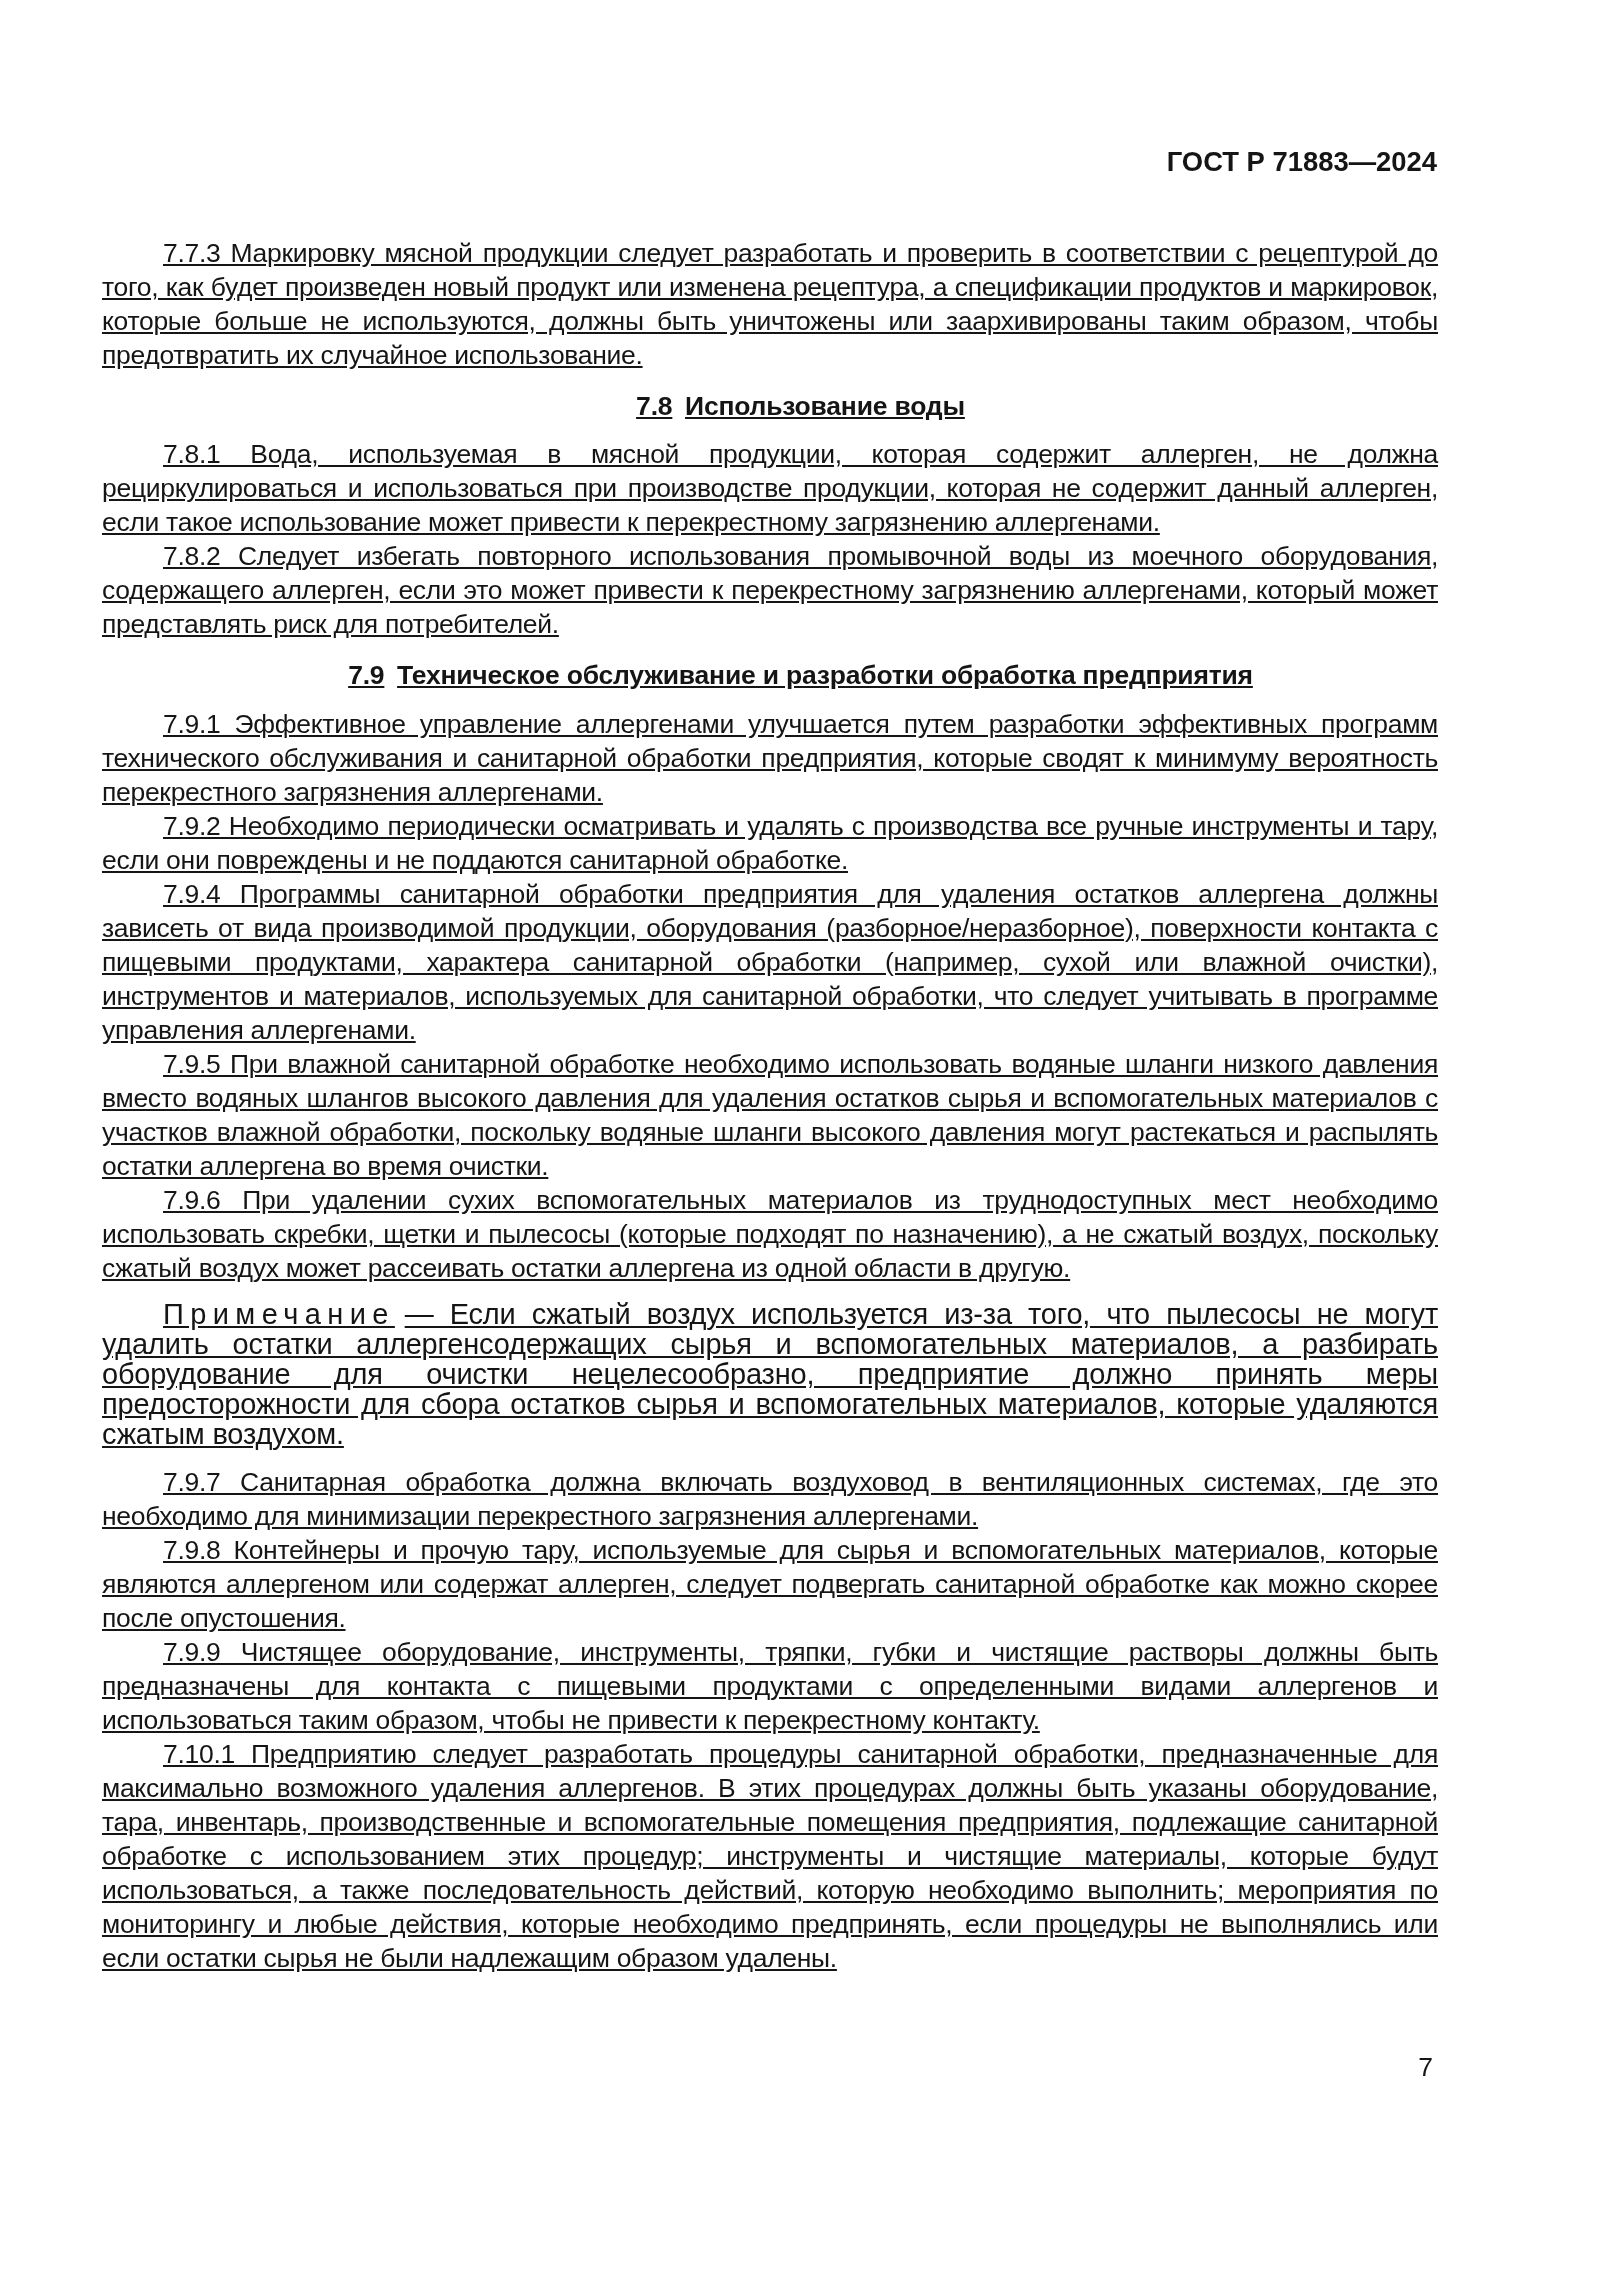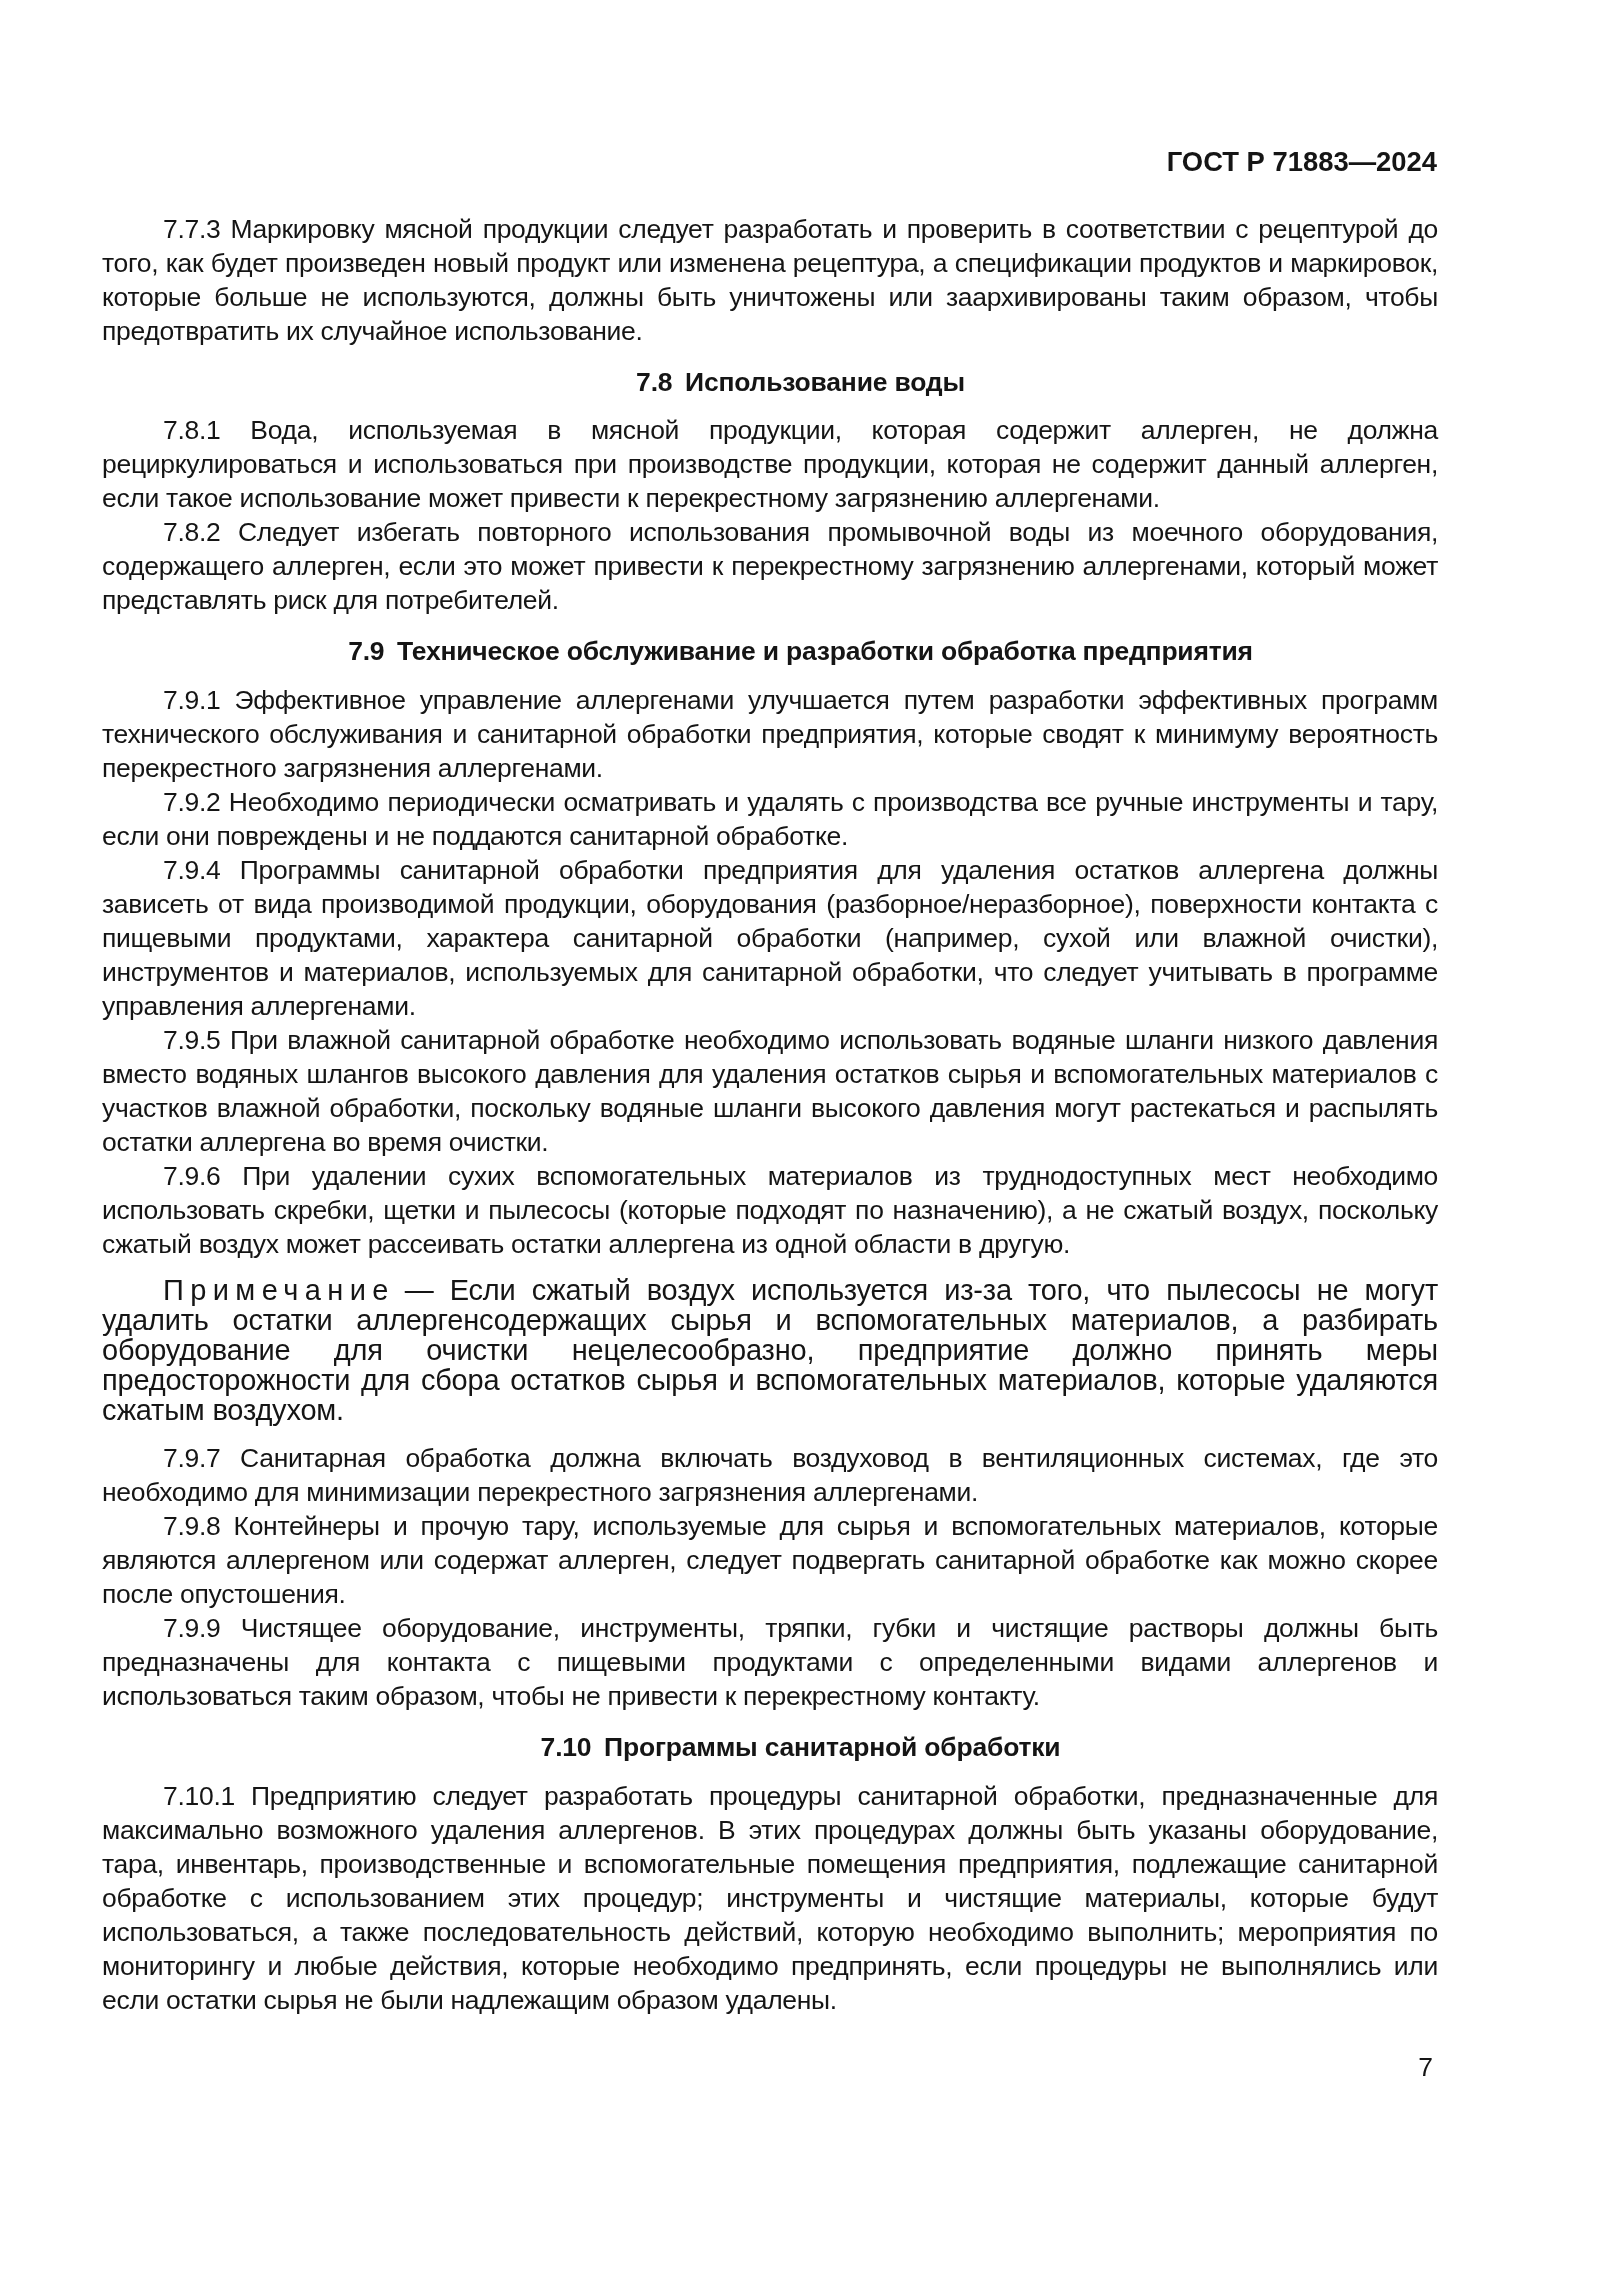--- a/index.html
+++ b/index.html
@@ -16,23 +16,24 @@
   .doc-header {
     position: absolute;
     top: 146px;
     right: 184px;
     font-size: 27.4px;
     font-weight: 700;
     white-space: nowrap;
   }
   .content {
     position: absolute;
-    top: 212px;
+    top: 236px;
     left: 102px;
     width: 1336px;
+    text-decoration: underline;
   }
   .para {
     font-size: 26.5px;
     line-height: 34px;
     text-align: justify;
     text-indent: 61px;
     letter-spacing: -0.3px;
   }
   .heading {
     font-size: 26.5px;
@@ -86,21 +87,20 @@
     <p class="para">7.9.4 Программы санитарной обработки предприятия для удаления остатков аллергена должны зависеть от вида производимой продукции, оборудования (разборное/неразборное), поверхности контакта с пищевыми продуктами, характера санитарной обработки (например, сухой или влажной очистки), инструментов и материалов, используемых для санитарной обработки, что следует учитывать в программе управления аллергенами.</p>
     <p class="para">7.9.5 При влажной санитарной обработке необходимо использовать водяные шланги низкого давления вместо водяных шлангов высокого давления для удаления остатков сырья и вспомогательных материалов с участков влажной обработки, поскольку водяные шланги высокого давления могут растекаться и распылять остатки аллергена во время очистки.</p>
     <p class="para">7.9.6 При удалении сухих вспомогательных материалов из труднодоступных мест необходимо использовать скребки, щетки и пылесосы (которые подходят по назначению), а не сжатый воздух, поскольку сжатый воздух может рассеивать остатки аллергена из одной области в другую.</p>
 
     <p class="note"><span class="note-label">Примечание</span><span class="note-text">— Если сжатый воздух используется из-за того, что пылесосы не могут удалить остатки аллергенсодержащих сырья и вспомогательных материалов, а разбирать оборудование для очистки нецелесообразно, предприятие должно принять меры предосторожности для сбора остатков сырья и вспомогательных материалов, которые удаляются сжатым воздухом.</span></p>
 
     <p class="para">7.9.7 Санитарная обработка должна включать воздуховод в вентиляционных системах, где это необходимо для минимизации перекрестного загрязнения аллергенами.</p>
     <p class="para">7.9.8 Контейнеры и прочую тару, используемые для сырья и вспомогательных материалов, которые являются аллергеном или содержат аллерген, следует подвергать санитарной обработке как можно скорее после опустошения.</p>
     <p class="para">7.9.9 Чистящее оборудование, инструменты, тряпки, губки и чистящие растворы должны быть предназначены для контакта с пищевыми продуктами с определенными видами аллергенов и использоваться таким образом, чтобы не привести к перекрестному контакту.</p>
 
-    <div class="heading"><span class="h-num">7.10</span><span class="h-title">Программы санитарной обработки</span></div>
 
     <p class="para">7.10.1 Предприятию следует разработать процедуры санитарной обработки, предназначенные для максимально возможного удаления аллергенов. В этих процедурах должны быть указаны оборудование, тара, инвентарь, производственные и вспомогательные помещения предприятия, подлежащие санитарной обработке с использованием этих процедур; инструменты и чистящие материалы, которые будут использоваться, а также последовательность действий, которую необходимо выполнить; мероприятия по мониторингу и любые действия, которые необходимо предпринять, если процедуры не выполнялись или если остатки сырья не были надлежащим образом удалены.</p>
 
   </div>
 
   <div class="page-number">7</div>
 
 </div>
 
 

